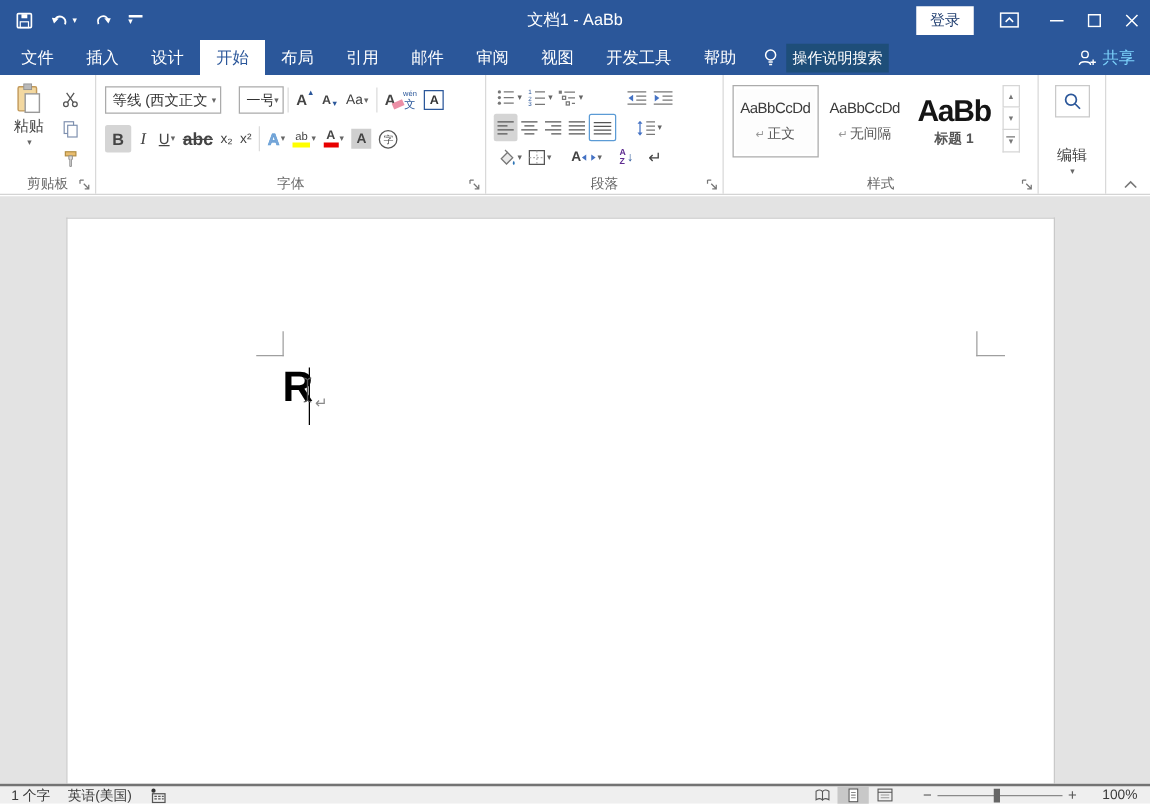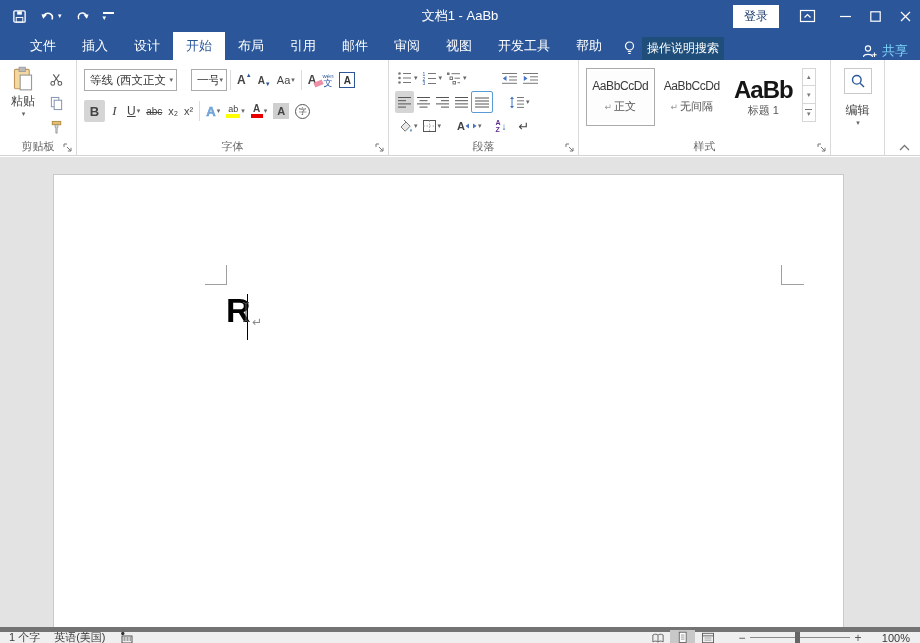--- a/index.html
+++ b/index.html
@@ -13,21 +13,21 @@
   .qat .qbtn { display:flex; align-items:center; cursor:default; }
   .dd-mini { font-size:7px; color:#fff; margin-left:2px; }
   .qat-custom { display:inline-block; width:11px; border-top:2px solid #fff; padding-top:1px; text-align:center; font-size:7px; line-height:6px; }
   .tb-title { position:absolute; left:0; right:0; top:0; line-height:32px; text-align:center; font-size:13px; color:#fff; }
   .tb-right { position:absolute; right:0; top:0; height:32px; display:flex; align-items:center;padding-left:40px; }
   .signin { background:#fff; color:#1e3c6e; font-size:12px; padding:3px 11px; margin-right:20px; cursor:default; }
   .winbtn { width:30px; text-align:center; font-size:13px; color:#fff; cursor:default; }
   .ribbonopts { margin-right:14px; display:flex; align-items:center; }
 
   
-  .tabbar { position:relative; height:28px; background:#2b579a; display:flex; align-items:flex-end; padding-left:17px; }
+  .tabbar { position:relative; height:28px; background:#2b579a; display:flex; align-items:center; padding-left:4px; }
   .tab { color:#fff; font-size:13px; line-height:28px; padding:0 13px; cursor:default; }
   .tab.active { background:#fff; color:#2b579a; }
   .tellme { display:flex; align-items:center; gap:6px; margin-left:8px; }
   .tellme-q { background:#1e4e79; color:#fff; font-size:12px; padding:3px 5px; align-self:center; cursor:text; }
   .share { margin-left:auto; margin-right:12px; display:flex; align-items:center; gap:4px; color:#7dd3fc; font-size:13px; }
 
   
   .ribbon { position:relative; height:96px; background:#fff; border-bottom:1px solid #d4d4d4; display:flex; }
   .rgroup { position:relative; height:100%; border-right:1px solid #d9d9d9; }
   .rlabel { position:absolute; bottom:1px; left:0; right:0; text-align:center; font-size:11px; color:#686868; }
@@ -50,21 +50,21 @@
   .frow + .frow { margin-top:5px; }
   .combo { display:flex; align-items:center; justify-content:space-between; border:1px solid #ababab; background:#fff; height:22px; padding:0 3px 0 5px; font-size:11.5px; color:#333; cursor:default; }
   .combo-font { width:93px; }
   .combo-size { width:36px; margin-left:14px; }
   .combo .ct { white-space:nowrap; overflow:hidden; }
   .sm { height:22px; padding:0 3px; font-size:11px; }
   .bA { font-size:12px; font-weight:bold; }
   .arrUp, .arrDn { font-size:6px; color:#2b579a; position:relative; top:-5px; }
   .arrDn { top:4px; }
   .u-l { text-decoration:underline; }
-  .strike { text-decoration:line-through; font-size:10px; }
+  .strike { text-decoration:line-through; font-size:14px;font-weight:bold; }
   .fx-a { color:#7da7d8; font-weight:bold; font-size:13px; -webkit-text-stroke:0.5px #5b9bd5; }
   .bar-wrap { display:inline-flex; flex-direction:column; align-items:center; line-height:10px; }
   .bar-y { width:14px; height:4px; background:#ffff00; }
   .bar-r { width:12px; height:4px; background:#e80000; }
   .shadeA { background:#cfcfcf; width:16px; height:16px; display:inline-flex; align-items:center; justify-content:center; font-weight:bold; font-size:11px; }
   .encircle { width:15px; height:15px; border:1px solid #555; border-radius:50%; display:inline-flex; align-items:center; justify-content:center; font-size:8px; color:#444; }
   .phon { display:inline-flex; flex-direction:column; align-items:center; line-height:7px; color:#2b579a; }
   .phon .p1 { font-size:6px; } .phon .p2 { font-size:9px; }
   .charbox { width:16px; height:16px; border:1px solid #2b579a; display:inline-flex; align-items:center; justify-content:center; font-size:10px; font-weight:bold; color:#333; }
   .eraserA { position:relative; font-size:12px; font-weight:bold; }
@@ -82,46 +82,46 @@
   .pmark { font-size:13px; color:#444; }
 
   
   .g-styles { width:252px; padding:8px 14px 16px 7px; display:flex; }
   .stylecard { width:71px; height:58px; margin-right:3px; border:1px solid transparent; text-align:center; cursor:default; padding-top:10px; }
   .stylecard.selected { border:1px solid #ababab; box-shadow:inset 0 0 0 2px #fff; background:#fdfdfd; }
   .stylecard .prev { font-size:12px; color:#3a3a3a; white-space:nowrap; overflow:hidden; letter-spacing:-0.4px; }
   .stylecard .prev.big { font-size:24px; font-weight:bold; color:#151515; line-height:22px; letter-spacing:-1px; }
   .stylecard .sname { font-size:11px; color:#555; margin-top:6px; white-space:nowrap; overflow:hidden; }
   .stylecard .smark { color:#999; font-size:9px; margin-right:2px; }
-  .stylecard:nth-child(3) .sname { margin-top:2px; }
+  .stylecard:nth-child(3) .sname { margin-top:2px;font-weight:bold; }
   .scrollcol { width:15px; display:flex; flex-direction:column; margin-left:1px; }
   .scrollcol .sc { height:18px; border:1px solid #d6d6d6; border-top-width:0; display:flex; align-items:center; justify-content:center; font-size:7px; color:#777; cursor:default; }
   .scrollcol .sc:first-child { border-top-width:1px; }
   .gal-more { display:flex; flex-direction:column; line-height:4px; align-items:center; }
   .gal-more b { display:block; width:7px; border-top:1px solid #777; margin-bottom:2px; }
 
   
   .g-edit { width:54px; padding-top:8px; text-align:center; }
   .editbtn { width:28px; height:26px; border:1px solid #c9c9c9; margin:0 auto; display:flex; align-items:center; justify-content:center; cursor:default; }
-  .editlbl { font-size:12px; color:#444; margin-top:8px; }
+  .editlbl { font-size:12px; color:#444; margin-top:22px; }
   .g-last { flex:1; border-right:none; position:relative; }
   .collapse { position:absolute; right:10px; bottom:4px; color:#777; font-size:10px; cursor:default; }
 
   
   .docarea { position:absolute; top:157px; left:0; right:0; bottom:16px; background:#e3e3e3; overflow:hidden; }
   .page { position:absolute; left:53px; top:17px; width:791px; height:calc(100% - 17px); background:#fff; border:1px solid #c9c9c9; border-bottom:none; cursor:text; }
   .mark-l { position:absolute; left:151px; top:90px; width:22px; height:20px; border-right:1px solid #9f9f9f; border-bottom:1px solid #9f9f9f; }
   .mark-r { position:absolute; left:727px; top:90px; width:23px; height:20px; border-left:1px solid #9f9f9f; border-bottom:1px solid #9f9f9f; }
   .typed { position:absolute; left:172px; top:116px; font-size:34px; font-weight:bold; color:#000; line-height:38px; }
   .caret { position:absolute; left:193px; top:119px; width:1px; height:46px; background:#000; }
   .paramark { position:absolute; left:198px; top:140px; font-size:12px; color:#8a8a8a; }
   .ibeam { position:absolute; left:186px; top:126px; }
 
   
-  .statusbar { position:absolute; left:0; right:0; bottom:0; height:16px; background:#efefef; border-top:5px solid #737373; display:flex; align-items:center; font-size:11px; color:#3a3a3a; }
+  .statusbar { position:absolute; left:0; right:0; bottom:0; height:16px; background:#efefef; border-top:2px solid #737373; display:flex; align-items:center; font-size:11px; color:#3a3a3a; }
   .sb-item { margin-left:9px; cursor:default; white-space:nowrap; }
   .sb-lang { margin-left:14px;text-align:right; }
   .sb-macro { margin-left:14px; display:flex; align-items:center; }
   .sb-right { margin-left:auto; display:flex; align-items:center; }
   .viewbtn { width:25px; height:15px; display:flex; align-items:center; justify-content:center; cursor:default; }
   .viewbtn.active { background:#c8c8c8; }
   .zoomout,.zoomin { width:16px; text-align:center; font-size:12px; color:#555; cursor:default; }
   .zoomout { margin-left:14px; }
   .ztrack { position:relative; width:100px; height:15px; cursor:default; }
   .ztrack .line { position:absolute; left:0; right:0; top:7px; height:1px; background:#8a8a8a; }

